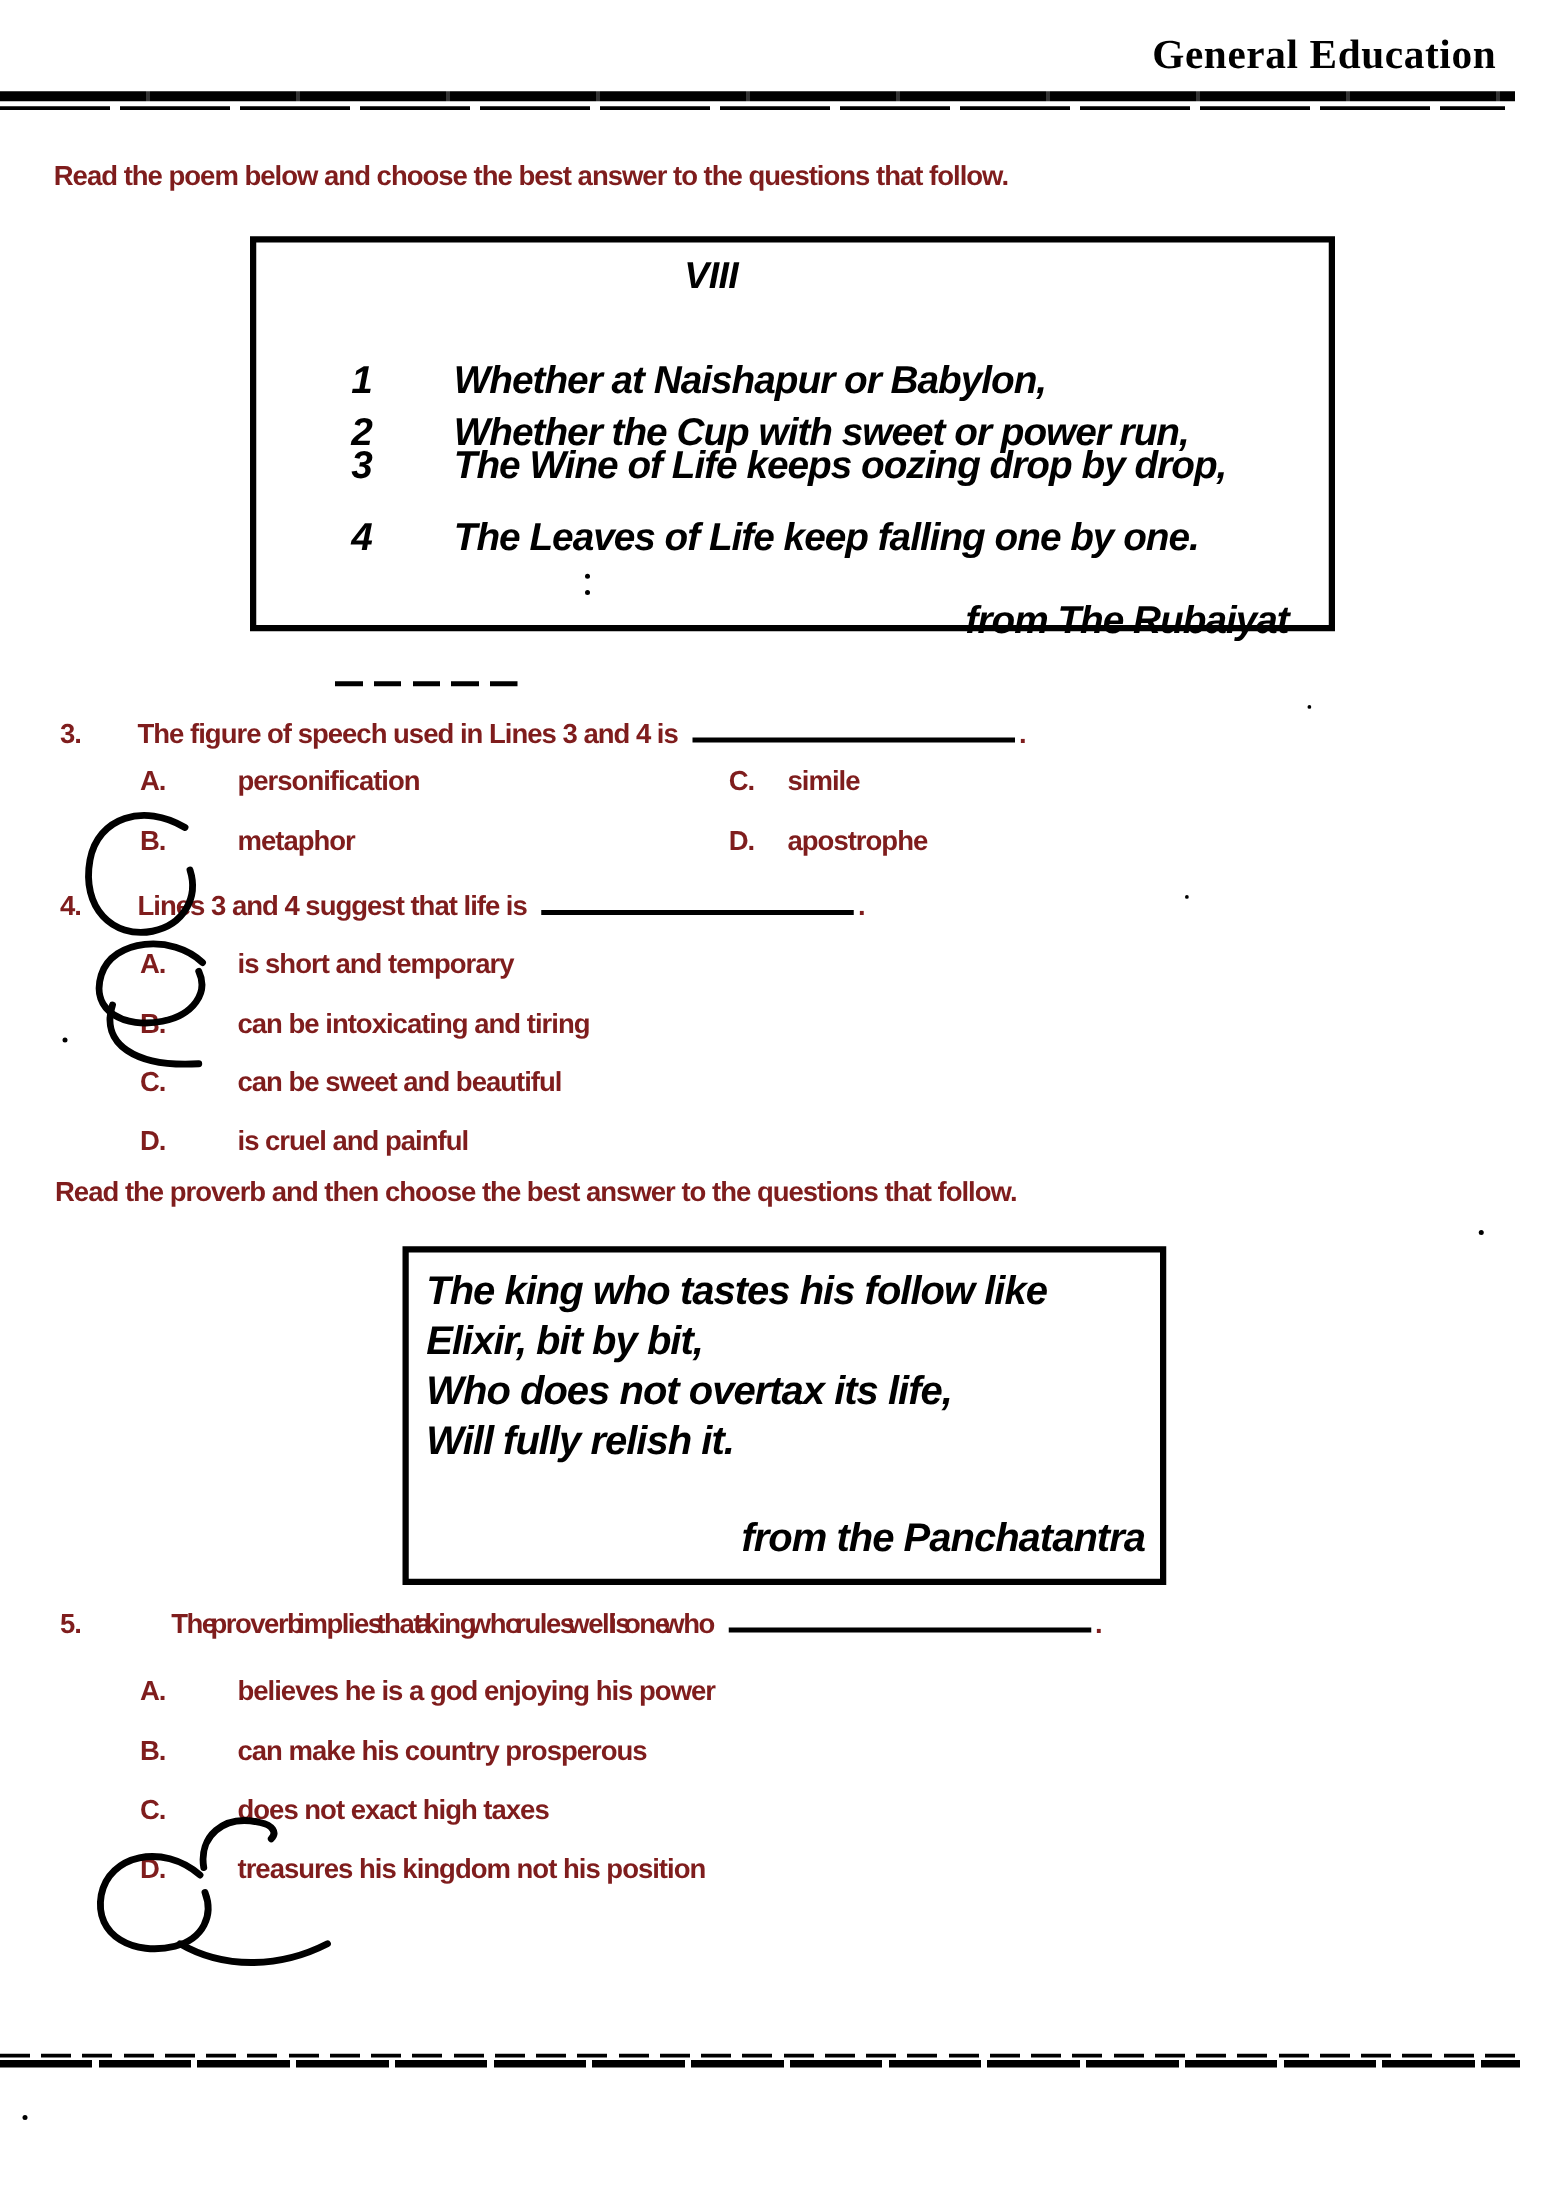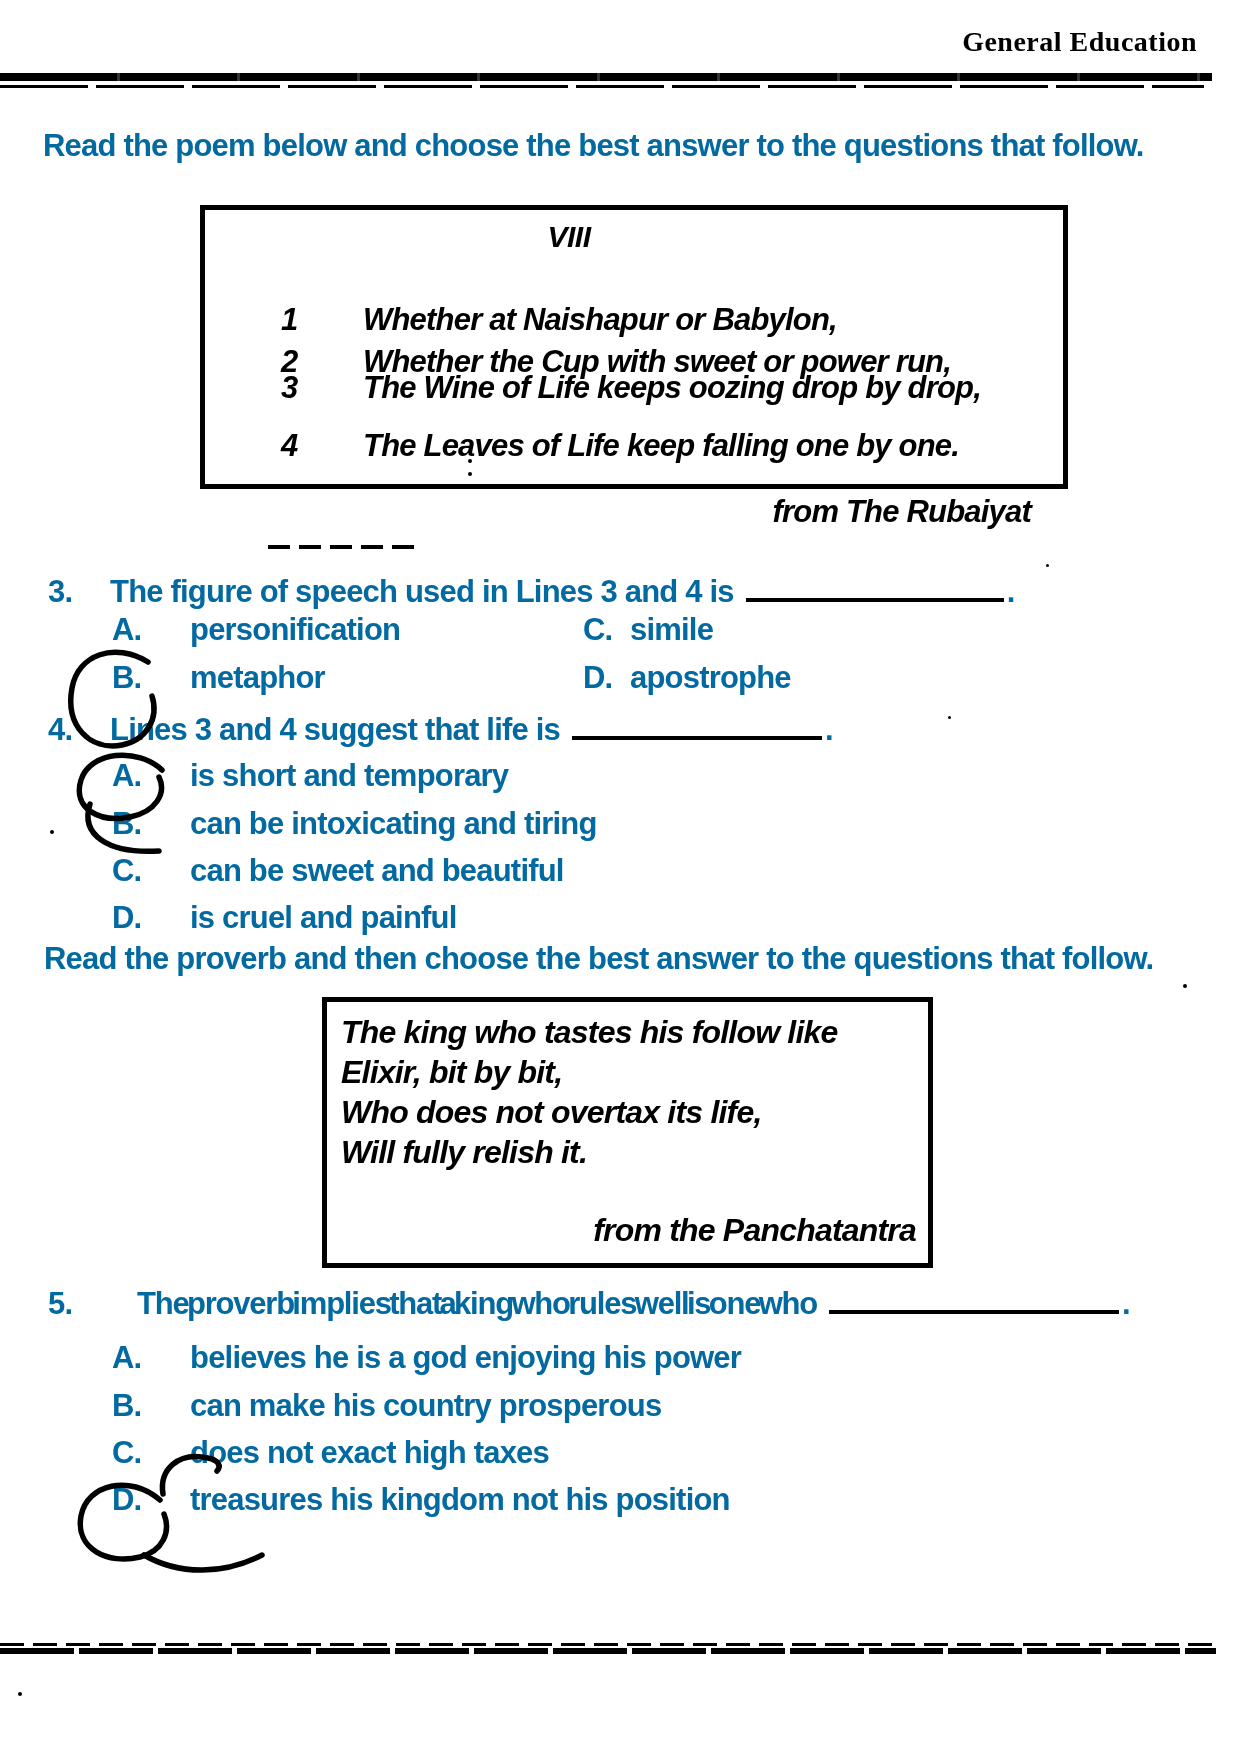--- a/index.html
+++ b/index.html
@@ -15,36 +15,36 @@
   .rule-top-thin{left:0;top:85px;width:1204px;height:3px;
     background:repeating-linear-gradient(90deg,#000 0 88px,transparent 88px 96px);}
   .rule-bot-thin{left:0;top:1643px;width:1216px;height:3px;background:
     repeating-linear-gradient(90deg,#000 0 24px,transparent 24px 33px);}
   .rule-bot-thick{left:0;top:1648px;width:1216px;height:6px;background:
     repeating-linear-gradient(90deg,#000 0 74px,transparent 74px 79px);}
   .box-frag{left:268px;top:545px;width:146px;height:4px;background:
     repeating-linear-gradient(90deg,#000 0 22px,transparent 22px 31px);}
   
   .serif{font-family:"Liberation Serif",serif;font-weight:bold;}
-  .header-title{position:absolute;right:54px;top:26px;font-size:28px;letter-spacing:.5px;white-space:nowrap;}
+  .header-title{position:absolute;right:54px;top:26px;font-size:33px;letter-spacing:.5px;white-space:nowrap;}
   .footer-name{position:absolute;right:46px;top:1655px;font-size:30px;white-space:nowrap;}
   .instr,.qline,.optrow{
-    position:absolute;font-size:31px;font-weight:bold;letter-spacing:-.8px;
-    white-space:nowrap;color:#0369a1;
+    position:absolute;font-size:22px;font-weight:bold;letter-spacing:-.8px;
+    white-space:nowrap;color:#7f1d1d;
   }
   .qnum{display:inline-block;width:62px;}
   .optrow{left:112px;}
   .olabel{display:inline-block;width:78px;}
   .opt2{position:absolute;left:471px;top:0;}
   .olabel2{display:inline-block;width:47px;}
   .blank{display:inline-block;height:7px;border-bottom:4px solid #000;margin:0 3px 0 12px;}
   .squished{word-spacing:-9px;letter-spacing:-1.2px;margin-left:27px;}
   
   .vbox{position:absolute;border:5px solid #000;box-sizing:border-box;}
-  .poem-box{left:200px;top:189px;width:868px;height:284px;margin-top:16px;}
+  .poem-box{left:200px;top:189px;width:868px;height:316px;}
   .poem-title{position:absolute;left:0;right:130px;top:10px;text-align:center;
     font-style:italic;font-size:30px;font-weight:bold;letter-spacing:-.5px;}
   .poem-line{position:absolute;left:76px;font-style:italic;font-size:31px;
     font-weight:bold;letter-spacing:-.8px;white-space:nowrap;}
   .poem-num{display:inline-block;width:82px;}
   .poem-attr{position:absolute;right:32px;top:284px;font-style:italic;font-size:31px;
     font-weight:bold;letter-spacing:-.8px;}
   .prov-box{left:322px;top:997px;width:611px;height:271px;}
   .prov-line{position:absolute;left:14px;font-style:italic;font-size:32px;
     font-weight:bold;letter-spacing:-.8px;white-space:nowrap;}

